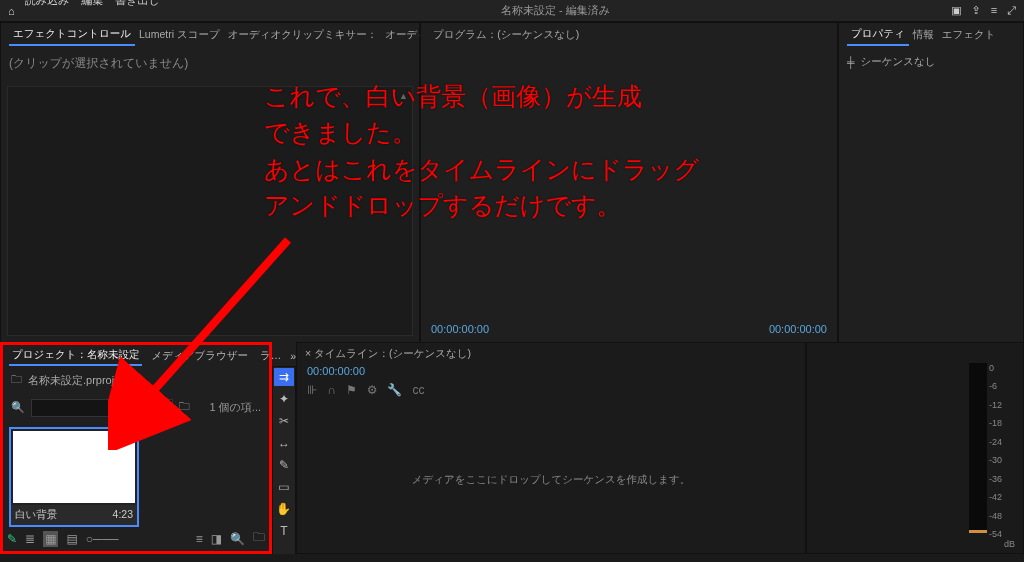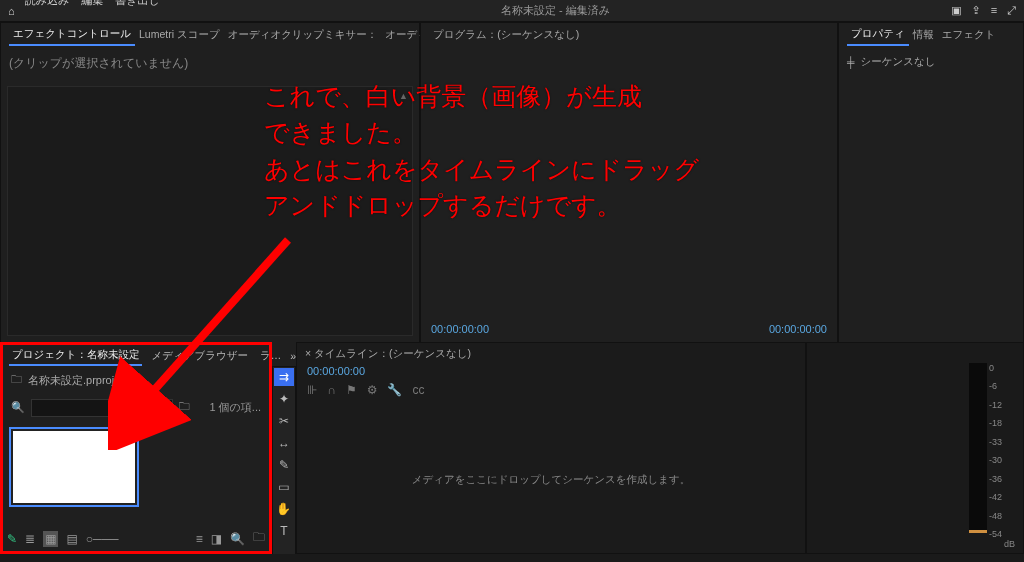--- a/index.html
+++ b/index.html
@@ -152,20 +152,24 @@
     </div>
     <div class="proj-search">
       <span>🔍</span>
       <input style="">
       <span>🗀</span>
       <span class="count">1 個の項...</span>
     </div>
     <div class="thumb-wrap">
       <div class="thumb">
         <div class="img"></div>
+        <div class="meta">
+          <span>白い背景</span>
+          <span>4:23</span>
+        </div>
       </div>
     </div>
     <div class="proj-footer">
       <span style="color:#3c8">✎</span>
       <span>≣</span>
       <span style="background:#555;padding:1px 2px">▦</span>
       <span>▤</span>
       <span>○───</span>
       <span style="margin-left:auto">≡</span>
       <span>◨</span>
@@ -202,21 +206,21 @@
     <div class="tl-drop">メディアをここにドロップしてシーケンスを作成します。</div>
   </div>
 
   <div class="audiometer">
     <div class="meter-bar"></div>
     <div class="meter-scale">
       <span>0</span>
       <span>-6</span>
       <span>-12</span>
       <span>-18</span>
-      <span>-33</span>
+      <span>-24</span>
       <span>-30</span>
       <span>-36</span>
       <span>-42</span>
       <span>-48</span>
       <span>-54</span>
     </div>
     <div class="meter-db">dB</div>
   </div>
 </div>
 

